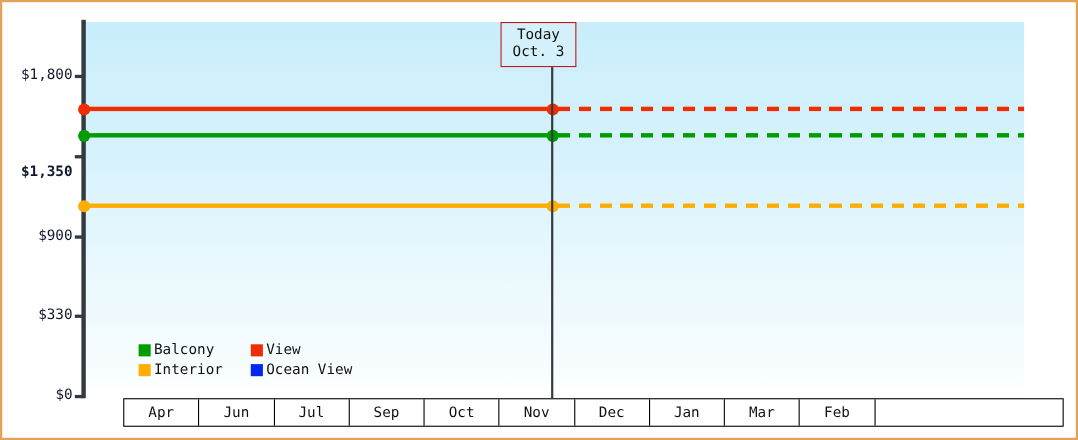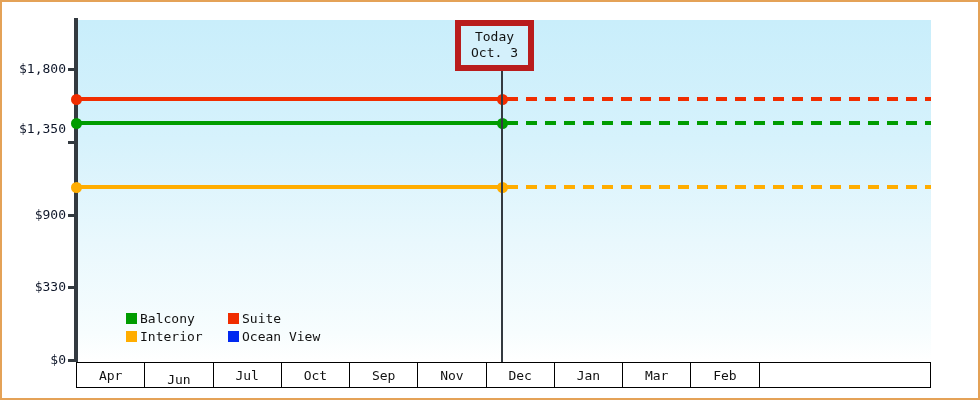--- a/index.html
+++ b/index.html
@@ -81,21 +81,21 @@
     border-radius: 50%;
   }
   
   #today-line {
     position: absolute;
     width: 2px;
     background: #333a40;
   }
   #today-box {
     position: absolute;
-    border: 6px solid #b91c1c;
+    border: 1px solid #b91c1c;
     background: #d4f0fb;
     padding: 3px 10px 4px 10px;
     text-align: center;
     font-size: 13px;
     line-height: 16px;
     color: #111111;
     white-space: nowrap;
   }
   
   #legend {
@@ -163,21 +163,21 @@
       </div>
       <div class="ytick" style="top: 284.25px;"></div>
       <div class="ylabel-wrap" style="top: 278.25px;">
         <div class="ylabel">$330</div>
       </div>
       <div class="ytick" style="top: 211.5px;"></div>
       <div class="ylabel-wrap" style="top: 205.5px;">
         <div class="ylabel">$900</div>
       </div>
       <div class="ytick" style="top: 138.75px;"></div>
-      <div class="ylabel-wrap" style="top: 120px;">
+      <div class="ylabel-wrap" style="top: 148px; font-weight: bold;">
         <div class="ylabel">$1,350</div>
       </div>
       <div class="ytick" style="top: 66px;"></div>
       <div class="ylabel-wrap" style="top: 60px;">
         <div class="ylabel">$1,800</div>
       </div>
     </div>
 
   <div id="series-layer">
       <div class="series-solid" style="left: 74px; top: 94.9083px; width: 427px; background: rgb(240, 45, 0);"></div>
@@ -201,47 +201,47 @@
     <div>Oct. 3</div>
   </div>
 
   <div id="legend">
       <div class="legend-item">
         <span class="legend-swatch" style="background: rgb(0, 156, 0);"></span>
         <span>Balcony</span>
       </div>
       <div class="legend-item">
         <span class="legend-swatch" style="background: rgb(240, 45, 0);"></span>
-        <span>Suite</span>
+        <span>View</span>
       </div>
       <div class="legend-item">
         <span class="legend-swatch" style="background: rgb(255, 173, 0);"></span>
         <span>Interior</span>
       </div>
       <div class="legend-item">
         <span class="legend-swatch" style="background: rgb(0, 40, 240);"></span>
         <span>Ocean View</span>
       </div>
     </div>
 
-  <div id="xaxis" style="width: 855px;">
+  <div id="xaxis" style="width: 855px; margin-left: 36px;">
       <div class="xcell" style="width: 68.25px;">
         <span>Apr</span>
       </div>
-      <div class="xcell" style="width: 68.25px; align-items: flex-end;">
+      <div class="xcell" style="width: 68.25px;">
         <span>Jun</span>
       </div>
       <div class="xcell" style="width: 68.25px;">
         <span>Jul</span>
       </div>
       <div class="xcell" style="width: 68.25px;">
+        <span>Sep</span>
+      </div>
+      <div class="xcell" style="width: 68.25px;">
         <span>Oct</span>
-      </div>
-      <div class="xcell" style="width: 68.25px;">
-        <span>Sep</span>
       </div>
       <div class="xcell" style="width: 68.25px;">
         <span>Nov</span>
       </div>
       <div class="xcell" style="width: 68.25px;">
         <span>Dec</span>
       </div>
       <div class="xcell" style="width: 68.25px;">
         <span>Jan</span>
       </div>

